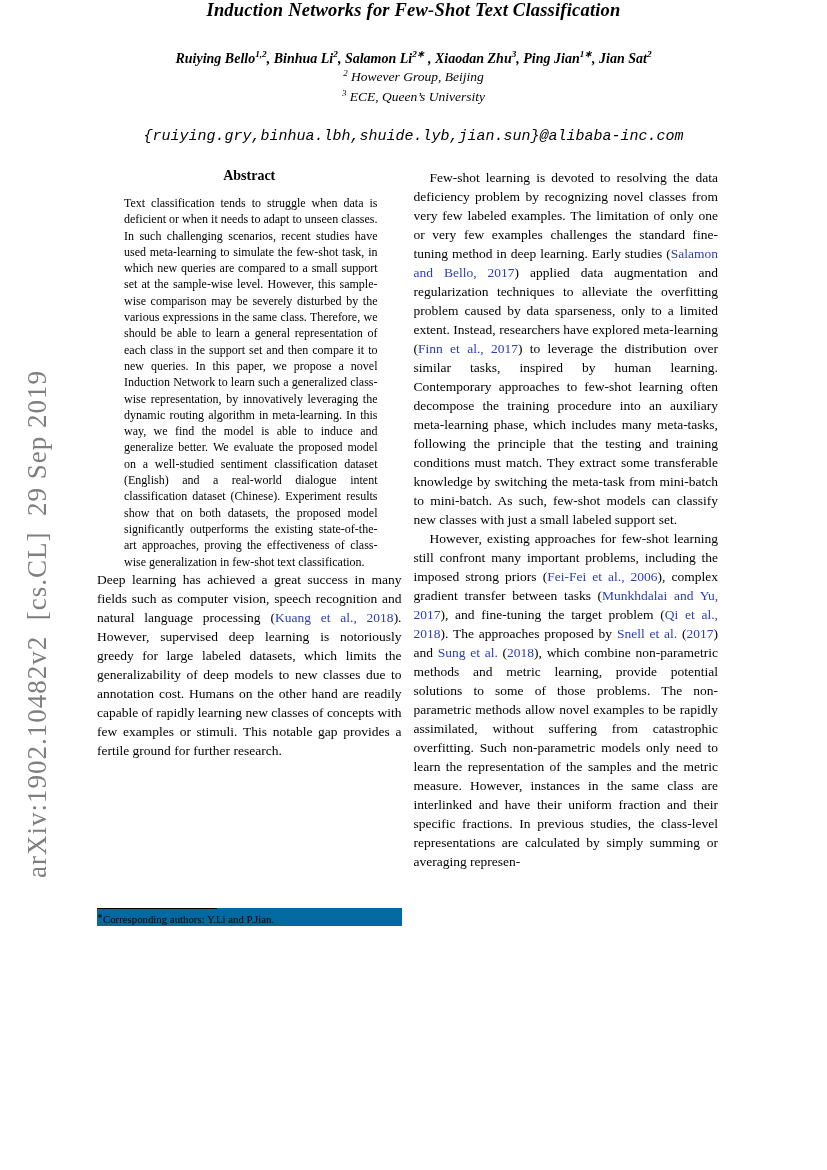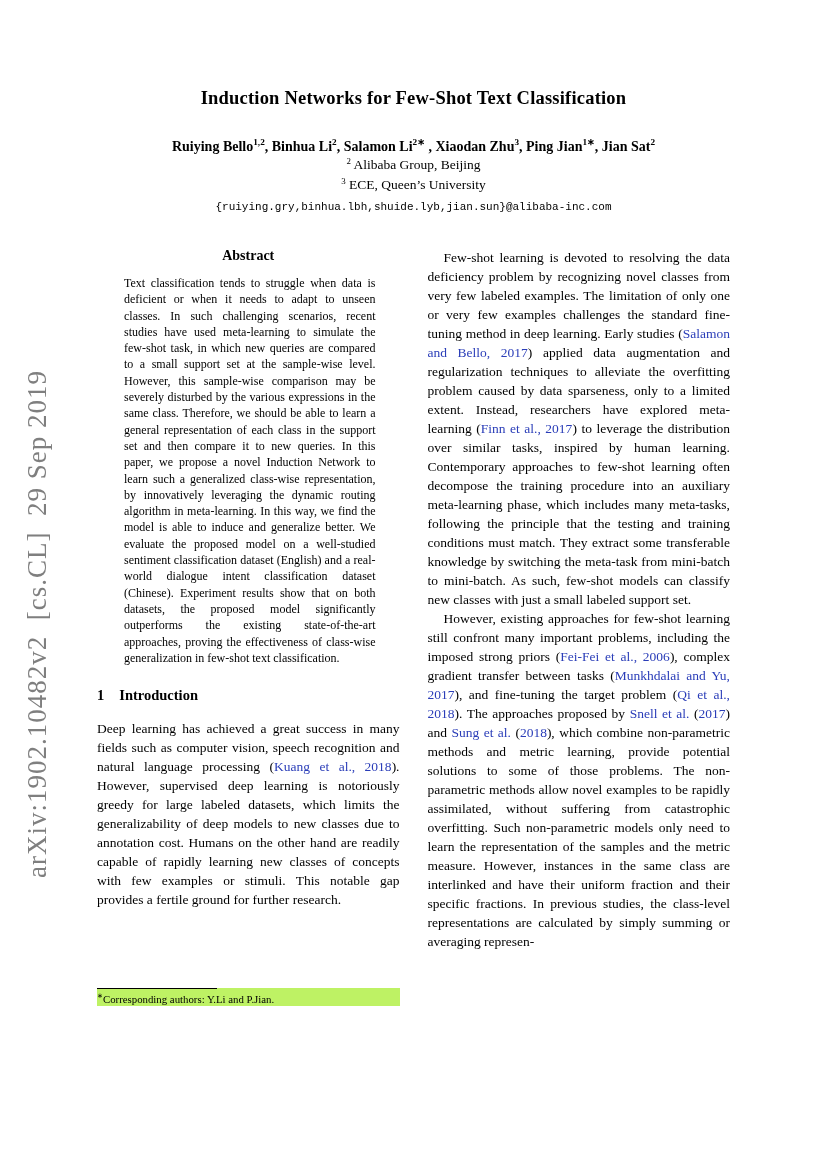--- a/index.html
+++ b/index.html
@@ -12,64 +12,61 @@
     position:relative;width:827px;height:1170px;background:#ffffff;
     font-family:"Liberation Serif",serif;color:#000;overflow:hidden;
   }
   .watermark{
     position:absolute;left:22px;top:878px;
     transform-origin:0 0;transform:rotate(-90deg);
     font-size:27px;letter-spacing:1px;white-space:pre;
     color:var(--watermark-color);
     font-family:"Liberation Serif",serif;
   }
-  .header{padding-top:88px;text-align:center;}
+  .header{text-align:center;font-style:italic;}
   .title{font-size:18.5px;font-weight:700;letter-spacing:.2px;}
   .authors{margin-top:30px;font-size:14px;font-weight:700;}
   .affil{font-size:13.5px;line-height:20px;}
   .affil:first-of-type{margin-top:3px;}
-  .emails{font-family:"Liberation Mono","DejaVu Sans Mono",monospace;font-size:11px;line-height:23px;white-space:pre;margin-top:1px;}
+  .emails{font-family:"Liberation Mono","DejaVu Sans Mono",monospace;font-size:15px;line-height:23px;white-space:pre;margin-top:18px;}
   sup{font-size:66%;vertical-align:super;line-height:0;text-align:center;}
-  .cols{display:flex;gap:28px;padding:0 97px;margin-top:29px;height:760px;}
+  .cols{display:flex;gap:12px;padding:0 97px;margin-top:20px;height:760px;}
   .col{width:304.5px;position:relative;overflow:hidden;}
   .abstract-heading{text-align:center;font-weight:700;font-size:14px;margin-bottom:11px;}
   .abstract-text{margin:0 24px 0 27px;font-size:12px;line-height:16.3px;text-align:justify;}
   .section-heading{font-size:14.5px;font-weight:700;margin-top:21px;margin-bottom:15px;}
   .section-number{margin-right:15px;}
   .body-par{font-size:13.5px;line-height:19px;text-align:justify;}
   .indent{text-indent:16px;}
   .cite{color:var(--cite-color);}
-  .footnote{position:absolute;left:0;bottom:2px;width:100%;background:#bef264;}
+  .footnote{position:absolute;left:0;bottom:2px;width:100%;background:#0369a1;}
   .footnote-rule{width:120px;border-top:1px solid #000;margin-bottom:4px;}
   .footnote-text{font-size:10.8px;line-height:13px;}
 </style>
 </head>
 <body>
 
 <div class="page">
 
   <div class="watermark">arXiv:1902.10482v2  [cs.CL]  29 Sep 2019</div>
 
   <div class="header">
     <div class="title">Induction Networks for Few-Shot Text Classification</div>
     <div class="authors"><span>Ruiying Bello</span><sup>1,2</sup><span>, Binhua Li</span><sup>2</sup><span>, Salamon Li</span><sup>2∗</sup><span> , Xiaodan Zhu</span><sup>3</sup><span>, Ping Jian</span><sup>1∗</sup><span>, Jian Sat</span><sup>2</sup></div>
-    <div class="affil"><sup>2</sup><span> Alibaba Group, Beijing</span></div>
+    <div class="affil"><sup>2</sup><span> However Group, Beijing</span></div>
     <div class="affil"><sup>3</sup><span> ECE, Queen’s University</span></div>
     <div class="emails">{ruiying.gry,binhua.lbh,shuide.lyb,jian.sun}@alibaba-inc.com</div>
   </div>
 
   <div class="cols">
 
     <div class="col">
       <div class="abstract-heading">Abstract</div>
       <p class="abstract-text">Text classification tends to struggle when data is deficient or when it needs to adapt to unseen classes. In such challenging scenarios, recent studies have used meta-learning to simulate the few-shot task, in which new queries are compared to a small support set at the sample-wise level. However, this sample-wise comparison may be severely disturbed by the various expressions in the same class. Therefore, we should be able to learn a general representation of each class in the support set and then compare it to new queries. In this paper, we propose a novel Induction Network to learn such a generalized class-wise representation, by innovatively leveraging the dynamic routing algorithm in meta-learning. In this way, we find the model is able to induce and generalize better. We evaluate the proposed model on a well-studied sentiment classification dataset (English) and a real-world dialogue intent classification dataset (Chinese). Experiment results show that on both datasets, the proposed model significantly outperforms the existing state-of-the-art approaches, proving the effectiveness of class-wise generalization in few-shot text classification.</p>
 
-      <div class="section-heading">
-        <span class="section-number">1</span><span>Introduction</span>
-      </div>
       <p class="body-par"><span>Deep learning has achieved a great success in many fields such as computer vision, speech recognition and natural language processing (</span><span class="cite">Kuang et al., 2018</span><span>). However, supervised deep learning is notoriously greedy for large labeled datasets, which limits the generalizability of deep models to new classes due to annotation cost. Humans on the other hand are readily capable of rapidly learning new classes of concepts with few examples or stimuli. This notable gap provides a fertile ground for further research.</span></p>
 
       <div class="footnote">
         <div class="footnote-rule"></div>
         <p class="footnote-text"><sup>∗</sup><span>Corresponding authors: Y.Li and P.Jian.</span></p>
       </div>
     </div>
 
     <div class="col">
       <p class="body-par indent"><span>Few-shot learning is devoted to resolving the data deficiency problem by recognizing novel classes from very few labeled examples. The limitation of only one or very few examples challenges the standard fine-tuning method in deep learning. Early studies (</span><span class="cite">Salamon and Bello, 2017</span><span>) applied data augmentation and regularization techniques to alleviate the overfitting problem caused by data sparseness, only to a limited extent. Instead, researchers have explored meta-learning (</span><span class="cite">Finn et al., 2017</span><span>) to leverage the distribution over similar tasks, inspired by human learning. Contemporary approaches to few-shot learning often decompose the training procedure into an auxiliary meta-learning phase, which includes many meta-tasks, following the principle that the testing and training conditions must match. They extract some transferable knowledge by switching the meta-task from mini-batch to mini-batch. As such, few-shot models can classify new classes with just a small labeled support set.</span></p>

